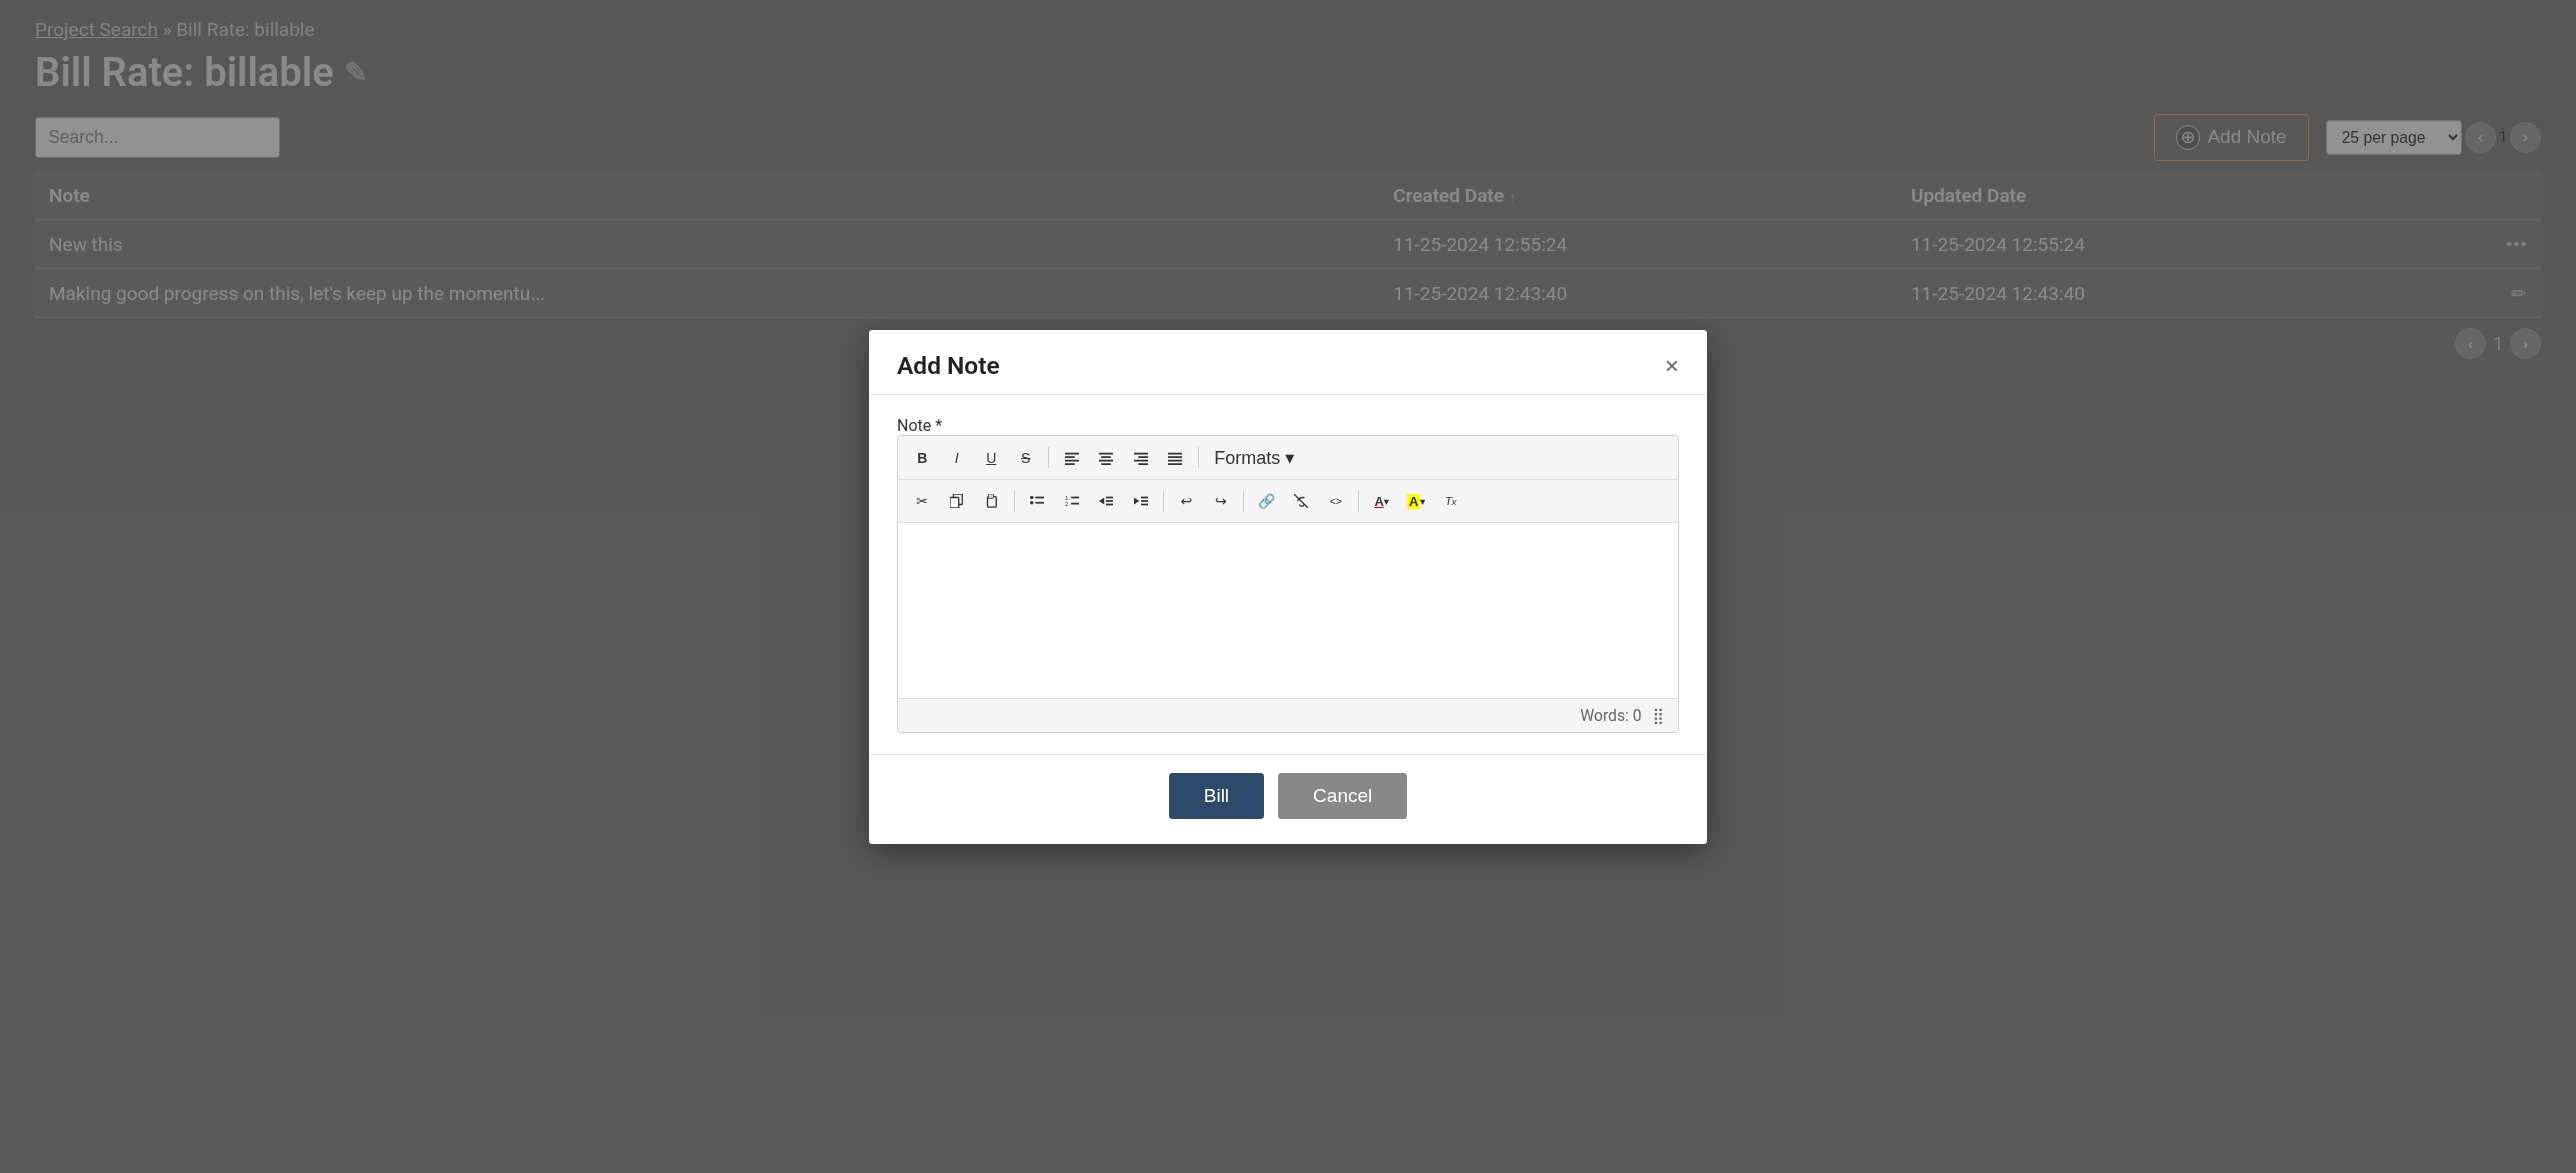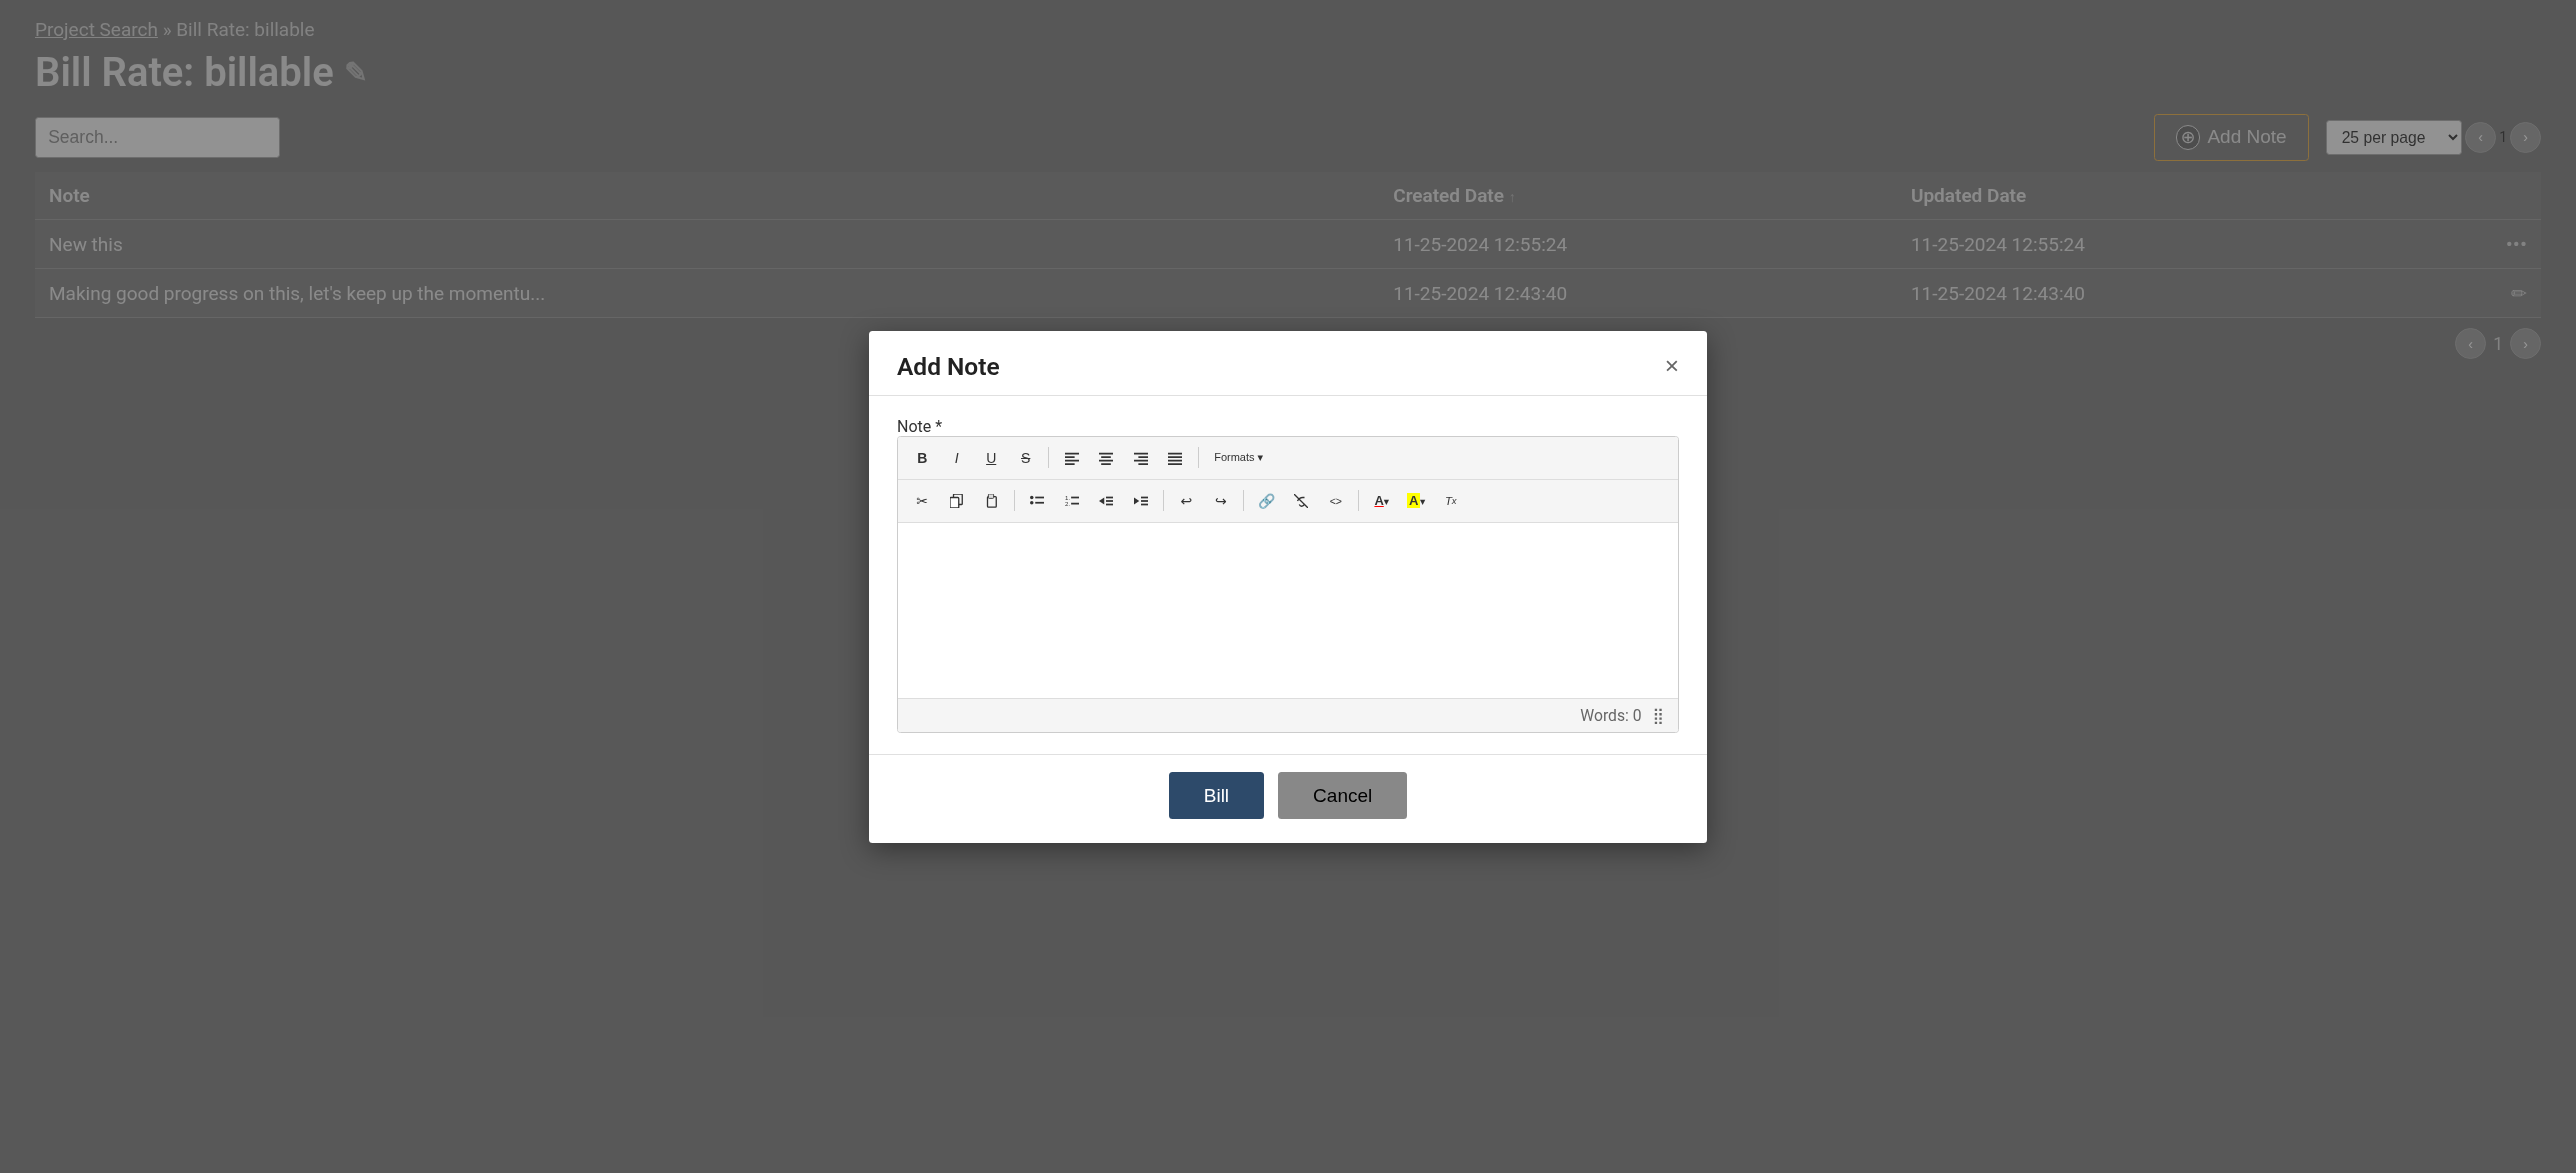--- a/index.html
+++ b/index.html
@@ -237,21 +237,21 @@
     }
     .formats-btn {
       display: flex;
       align-items: center;
       gap: 5.2px;
       padding: 3.5px 8.7px;
       background: none;
       border: none;
       cursor: pointer;
       color: #333;
-      font-size: 11px;
+      font-size: 18px;
       border-radius: 1.7px;
     }
 
     .editor-content {
       min-height: 175px;
       background: #fff;
       padding: 14px;
     }
 
     .editor-footer {
@@ -276,21 +276,21 @@
       background: #2d4a6a;
       color: #fff;
       border: none;
       border-radius: 3.5px;
       cursor: pointer;
     }
     .btn-cancel {
       padding: 12.2px 35px;
       font-size: 19px;
       background: #888;
-      color: #000000;
+      color: #ffffff;
       border: none;
       border-radius: 3.5px;
       cursor: pointer;
     }
 
     
     .top-row {
       display: flex;
       justify-content: space-between;
       align-items: center;

